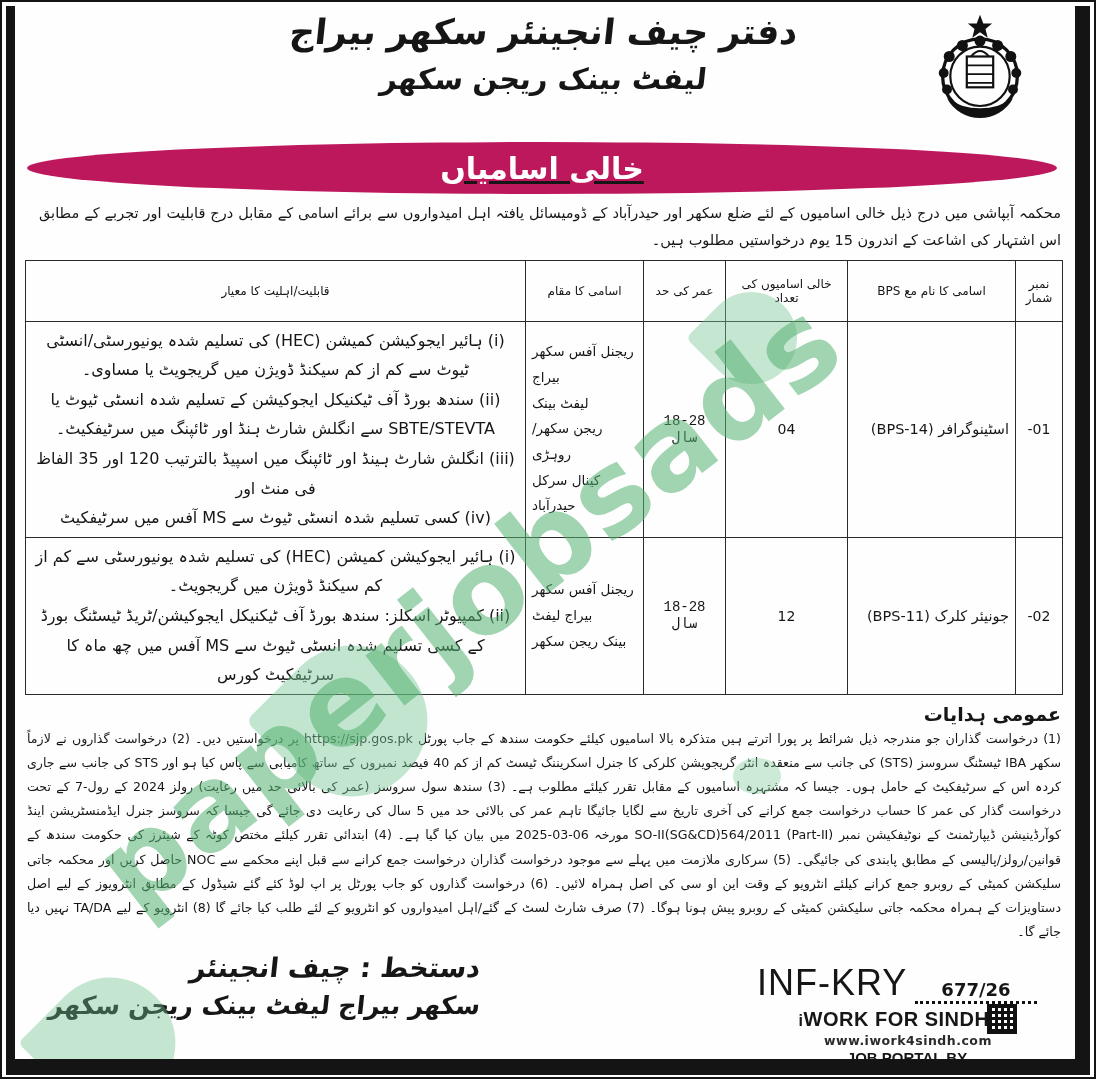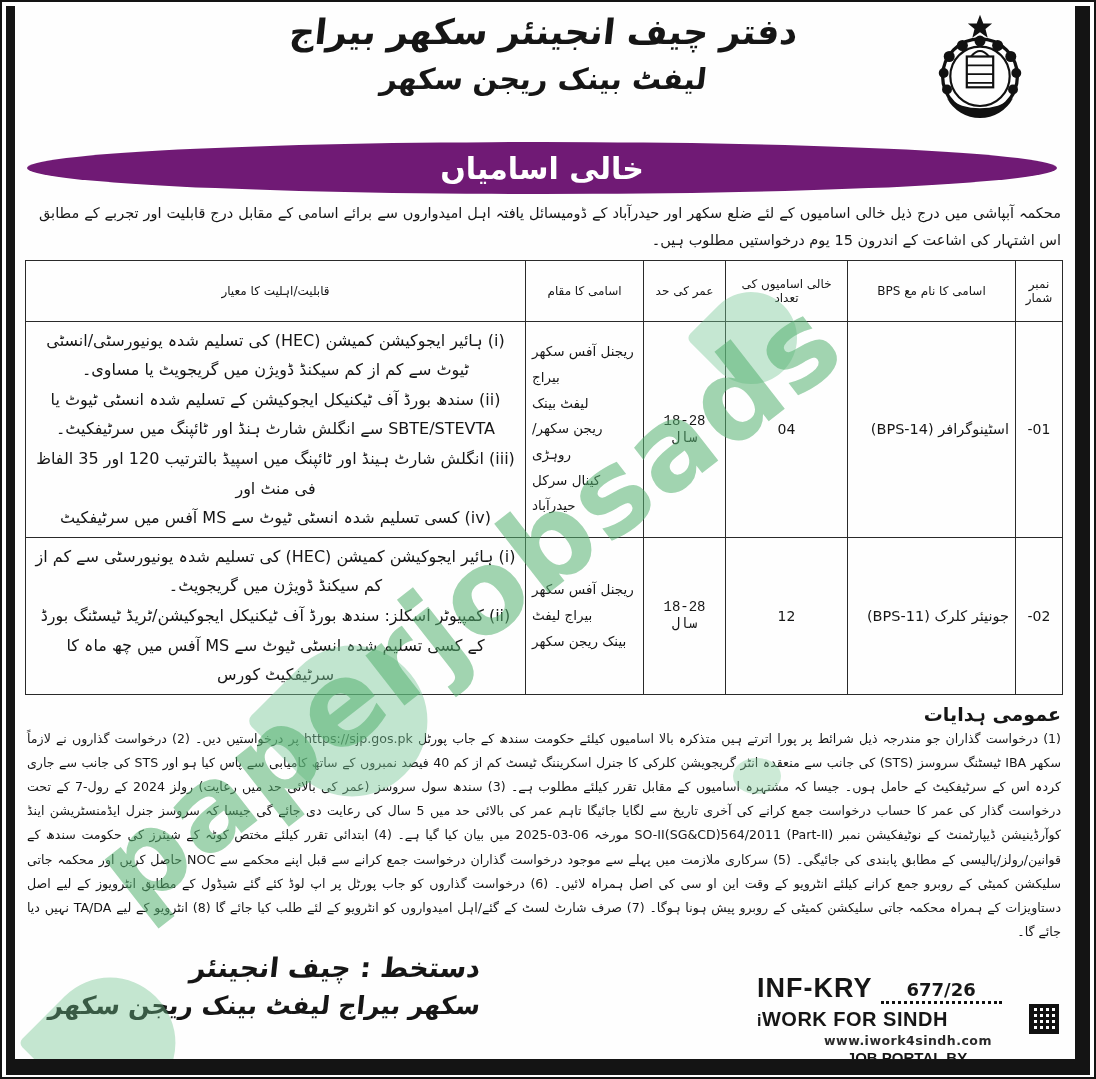--- a/index.html
+++ b/index.html
@@ -15,22 +15,22 @@
     padding:6px 12px 4px 10px;position:relative;overflow:hidden;
   }
   
   .hdr{position:relative;height:128px;}
   .hdr-text{width:72%;margin:0 auto;text-align:center;direction:rtl;}
   .hdr-line1{font-size:35px;font-weight:bold;transform:skewX(-6deg);letter-spacing:1px;}
   .hdr-line2{font-size:29px;font-weight:bold;transform:skewX(-6deg);margin-top:10px;}
   .emblem{position:absolute;top:0;right:28px;width:110px;height:122px;}
   
   .banner{
-    height:52px;background:#701a75;border-radius:50%;
-    display:flex;align-items:center;justify-content:center;margin:2px 6px 6px 2px;
+    height:52px;background:#be185d;border-radius:50%;
+    display:flex;align-items:center;justify-content:center;margin:2px 6px 6px 2px;text-decoration:underline;
   }
   .banner span{color:#fff;font-size:30px;font-weight:bold;direction:rtl;letter-spacing:1px;}
   
   .intro{direction:rtl;text-align:justify;font-size:14.5px;line-height:1.85;margin:4px 2px 6px 14px;white-space:pre-line;}
   
   table.vac{width:100%;border-collapse:collapse;direction:rtl;table-layout:fixed;}
   table.vac th,table.vac td{border:1.5px solid #2a2a2a;padding:4px 6px;vertical-align:middle;}
   table.vac th{font-weight:normal;font-size:12px;height:52px;white-space:pre-line;}
   td.ser{text-align:center;font-size:14px;direction:ltr;vertical-align:top;padding-top:14px;}
   td.post{text-align:right;font-size:14.5px;vertical-align:top;padding-top:14px;}
@@ -43,23 +43,23 @@
   
   .ghead{direction:rtl;font-size:19px;font-weight:bold;margin:8px 2px 2px 2px;}
   .gbody{direction:rtl;text-align:justify;font-size:12.6px;line-height:1.92;margin:0 2px;}
   
   .foot{display:flex;justify-content:space-between;align-items:flex-start;margin-top:8px;direction:ltr;}
   .sig{margin-left:24px;direction:rtl;text-align:right;}
   .sig-l1{font-size:27px;font-weight:bold;transform:skewX(-6deg);}
   .sig-l2{font-size:25px;font-weight:bold;transform:skewX(-6deg);margin-top:8px;}
   .infblk{width:300px;margin-right:6px;text-align:center;}
   .inf-row{display:flex;align-items:flex-end;justify-content:flex-start;gap:8px;}
-  .inf-label{font-size:27px;font-weight:bold;letter-spacing:1px;font-family:"Liberation Sans",sans-serif;}
+  .inf-label{font-size:36px;font-weight:normal;letter-spacing:1px;font-family:"Liberation Sans",sans-serif;}
   .inf-num{font-size:18px;font-weight:bold;border-bottom:3px dotted #111;padding:0 26px 1px 26px;margin-top:27px;}
-  .brand-row{display:flex;align-items:center;justify-content:space-between;gap:0;margin-top:2px;}
+  .brand-row{display:flex;align-items:center;justify-content:center;gap:0;margin-top:2px;}
   .brand{font-size:20px;font-weight:bold;letter-spacing:0.5px;white-space:nowrap;font-family:"Liberation Sans",sans-serif;}
   .i-ico{display:inline-block;font-weight:bold;font-size:16px;border-radius:50%;}
   .qr{width:26px;height:26px;background:
       repeating-linear-gradient(0deg,#111 0 3px,transparent 3px 6px),
       repeating-linear-gradient(90deg,#111 0 3px,#fff 3px 6px);
       outline:2px solid #111;}
   .site{font-size:12.5px;font-weight:bold;color:#2b2b2b;text-align:center;margin:1px 0 1px 2px;letter-spacing:0.5px;}
   .portal{font-size:15px;font-weight:bold;text-align:center;line-height:1.25;font-family:"Liberation Sans",sans-serif;}
   
   .wm{position:absolute;inset:0;pointer-events:none;z-index:5;}

